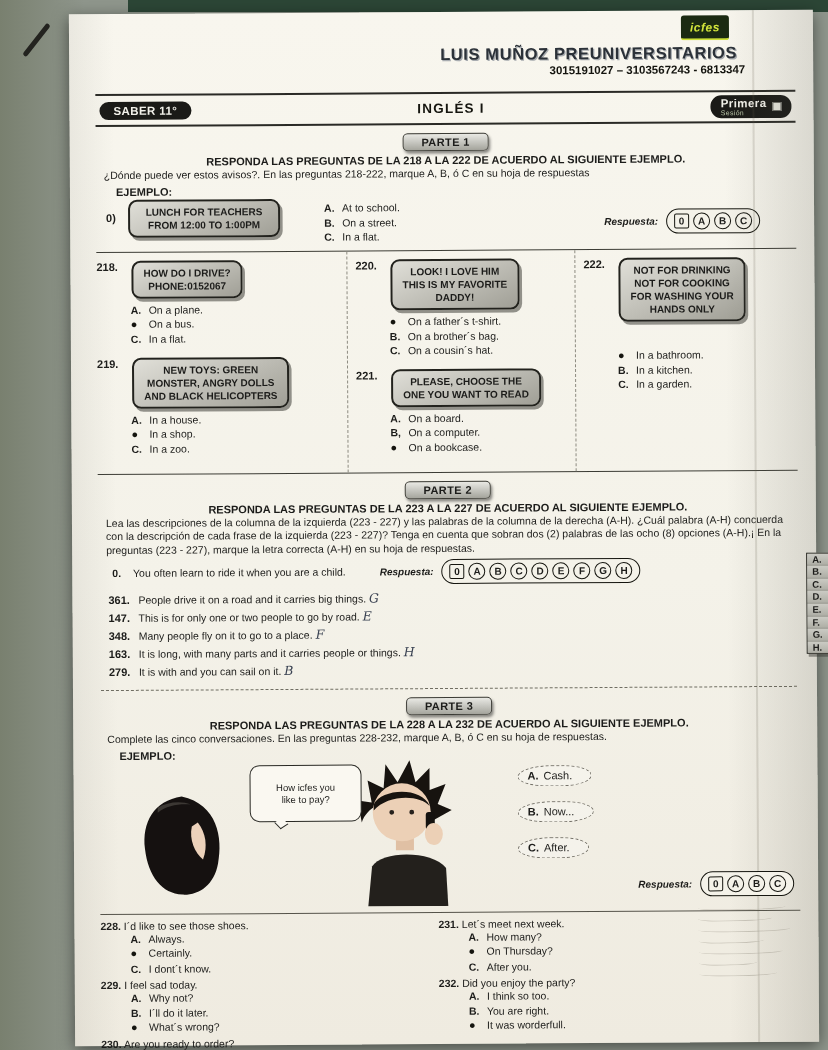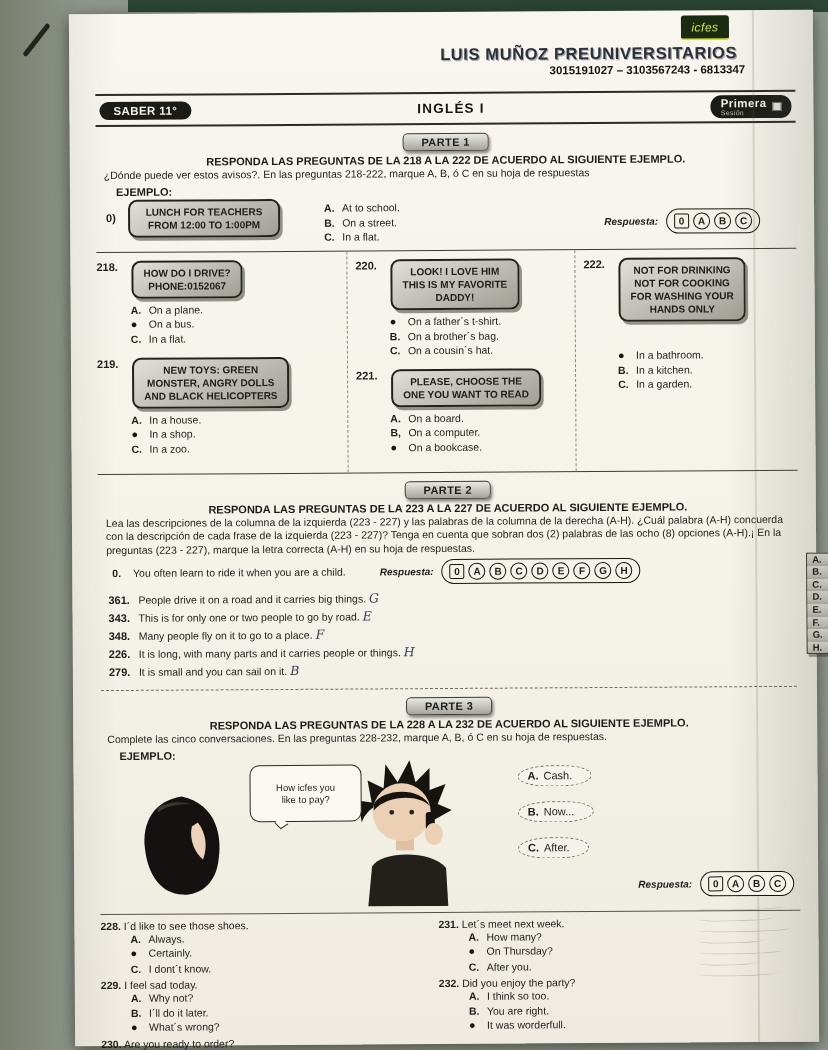--- a/index.html
+++ b/index.html
@@ -25,21 +25,21 @@
     padding:4px 18px 0 26px;
   }
   .page-shade { position:absolute; inset:0; pointer-events:none;
     background:linear-gradient(to right, rgba(110,110,100,.10), rgba(0,0,0,0) 6%, rgba(0,0,0,0) 88%, rgba(85,85,75,.18)); }
   .crease { position:absolute; top:0; right:59px; width:2px; height:100%;
     background:rgba(100,95,80,.18); pointer-events:none; }
 
   
   .page-head { position:relative; height:76px; }
   .logo { position:absolute; top:1px; right:66px; width:48px; height:25px;
-    background:#1b2a12; border-radius:3px; color:#d3e53b; font-weight:normal; font-style:italic;
+    background:#1b2a12; border-radius:3px; color:#d3e53b; font-weight:bold; font-style:italic;
     font-size:12px; display:flex; align-items:center; justify-content:center;
     border-bottom:2.5px solid #cfe23a; letter-spacing:.5px; }
   .brand { position:absolute; top:29px; right:58px; font-size:16.5px; font-weight:800;
     letter-spacing:.6px; color:#2b3138; text-shadow:1.2px 1.2px 0 rgba(90,100,115,.5); }
   .phones { position:absolute; top:49px; right:50px; font-size:11.5px; font-weight:bold; color:#14140f; }
 
   
   .titlebar { display:flex; align-items:center; justify-content:space-between;
     border-top:2px solid #2a2a26; border-bottom:2px solid #2a2a26; padding:3px 4px; }
   .pill { background:#1a1a17; color:#f2f1ea; border-radius:11px; padding:3px 14px;
@@ -328,24 +328,24 @@
           <span class="acirc">E</span>
           <span class="acirc">F</span>
           <span class="acirc">G</span>
           <span class="acirc">H</span>
         </span>
       </div>
     </div>
 
     <div class="p2-qs">
       <div class="p2-q"><span class="qnum">361.</span><span class="t">People drive it on a road and it carries big things.</span><span class="hw">G</span></div>
-      <div class="p2-q"><span class="qnum">343.</span><span class="t">This is for only one or two people to go by road.</span><span class="hw">E</span></div>
+      <div class="p2-q"><span class="qnum">147.</span><span class="t">This is for only one or two people to go by road.</span><span class="hw">E</span></div>
       <div class="p2-q"><span class="qnum">348.</span><span class="t">Many people fly on it to go to a place.</span><span class="hw">F</span></div>
-      <div class="p2-q"><span class="qnum">226.</span><span class="t">It is long, with many parts and it carries people or things.</span><span class="hw">H</span></div>
-      <div class="p2-q"><span class="qnum">279.</span><span class="t">It is small and you can sail on it.</span><span class="hw">B</span></div>
+      <div class="p2-q"><span class="qnum">163.</span><span class="t">It is long, with many parts and it carries people or things.</span><span class="hw">H</span></div>
+      <div class="p2-q"><span class="qnum">279.</span><span class="t">It is with and you can sail on it.</span><span class="hw">B</span></div>
     </div>
   </div>
 
   <div class="dash-div"></div>
 
   <div class="badge-row">
     <span class="parte-badge">PARTE 3</span>
   </div>
   <div class="sec-title">RESPONDA LAS PREGUNTAS DE LA 228 A LA 232 DE ACUERDO AL SIGUIENTE EJEMPLO.</div>
   <div class="sec-intro">Complete las cinco conversaciones. En las preguntas 228-232, marque A, B, ó C en su hoja de respuestas.</div>

